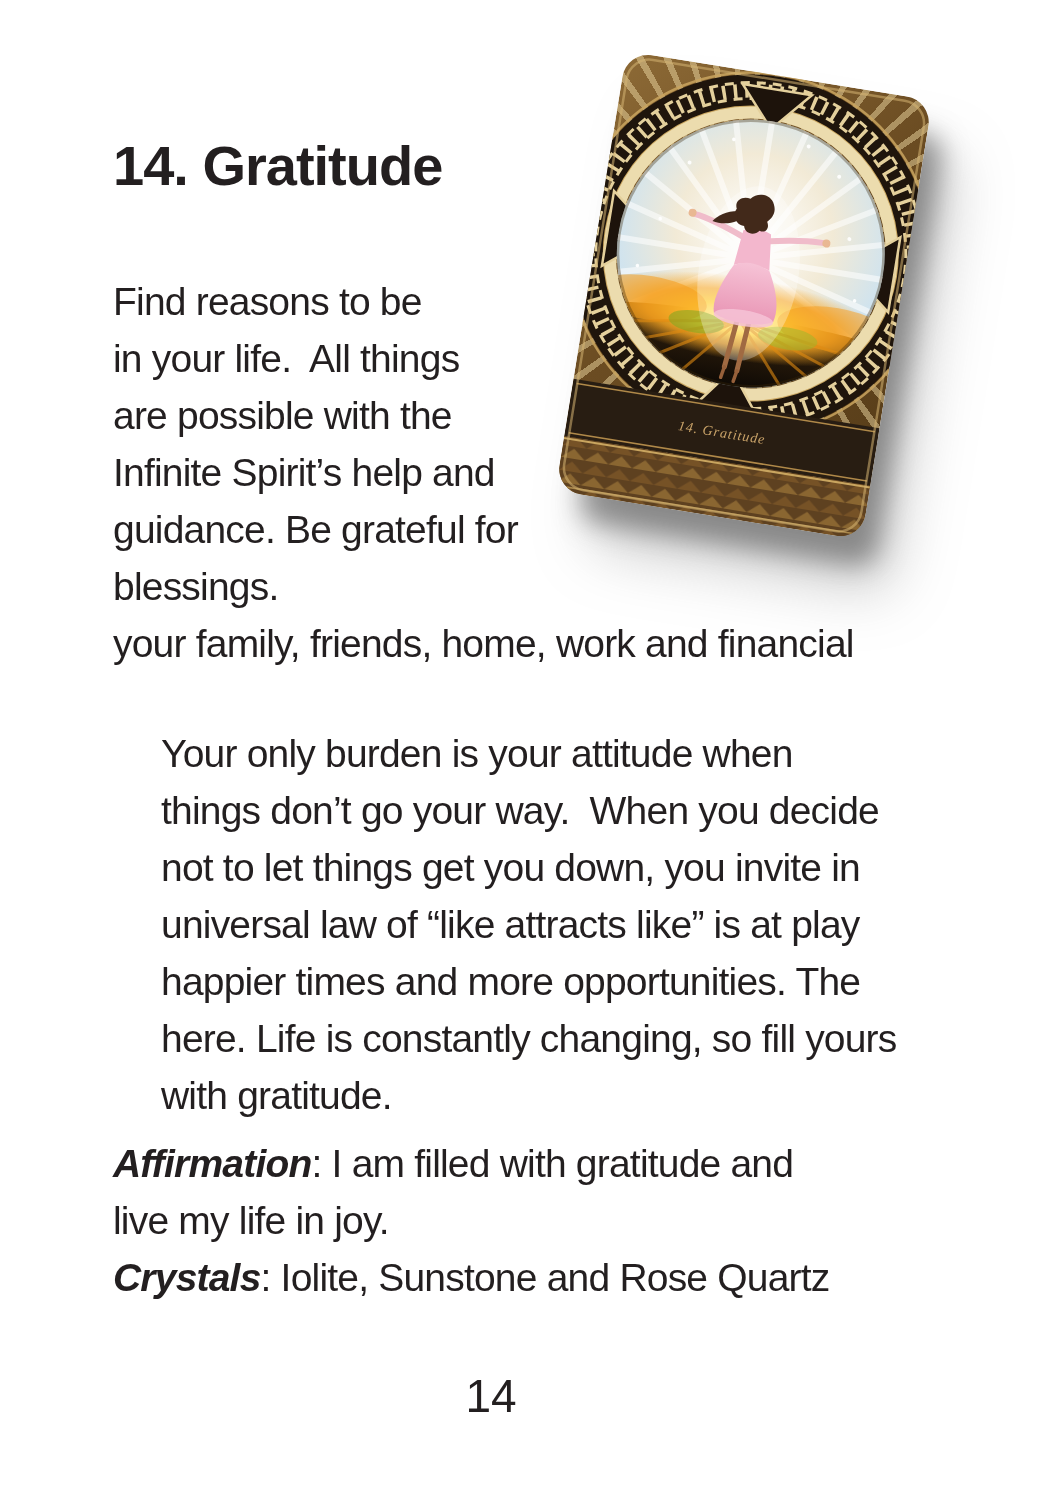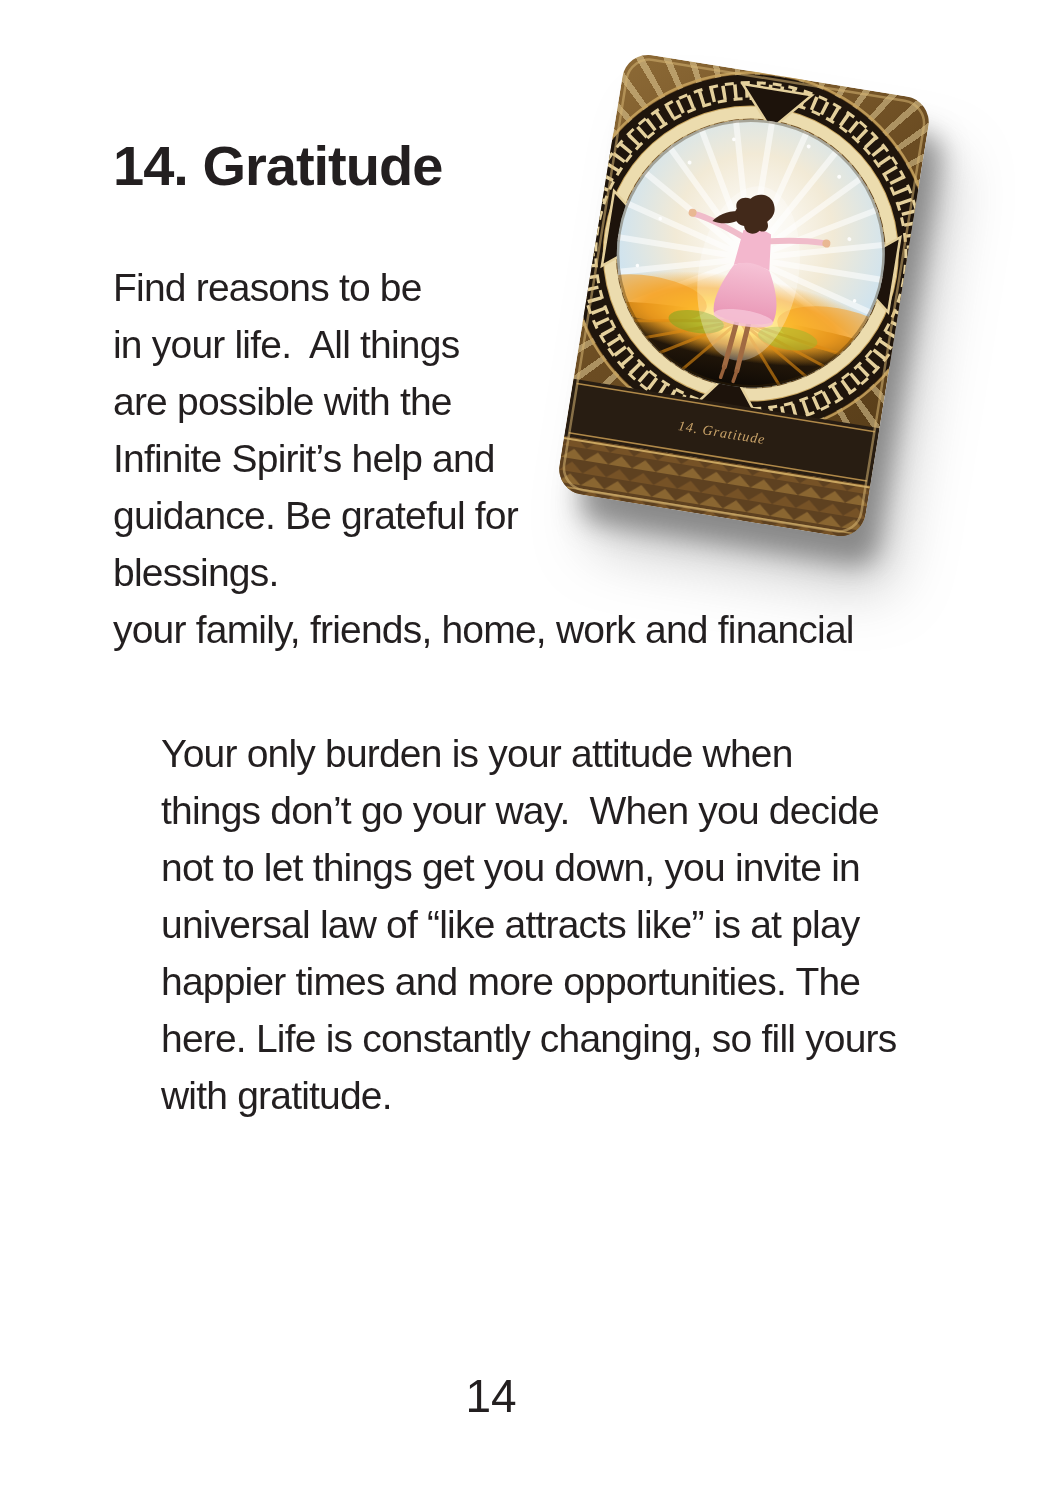--- a/index.html
+++ b/index.html
@@ -10,21 +10,21 @@
   }
   .content{position:relative;width:956px;height:1500px;}
   
   .page-title{
     position:absolute;left:113px;top:133px;
     font-size:56px;font-weight:bold;letter-spacing:-1px;line-height:66px;
     white-space:pre;
   }
   .para{position:absolute;left:113px;font-size:39px;letter-spacing:-0.8px;line-height:57px;}
   .para div{white-space:pre;}
-  #para1{top:259px;}
+  #para1{top:273px;}
   #para2{top:725px;margin-left:48px;}
   #para3{top:1135px;}
   .lead{font-weight:bold;font-style:italic;}
   .page-number{
     position:absolute;left:441px;top:1360px;width:100px;
     font-size:46px;line-height:50px;text-align:center;white-space:pre;margin-top:11px;
   }
   
   .card{
     position:absolute;left:589px;top:73px;width:310px;height:445px;
@@ -64,20 +64,25 @@
   <div class="para" id="para2">
     <div>Your only burden is your attitude when</div>
     <div>things don’t go your way.  When you decide</div>
     <div>not to let things get you down, you invite in</div>
     <div>universal law of “like attracts like” is at play</div>
     <div>happier times and more opportunities. The</div>
     <div>here. Life is constantly changing, so fill yours</div>
     <div>with gratitude.</div>
   </div>
 
+  <div class="para" id="para3">
+    <div><span class="lead">Affirmation</span><span>: I am filled with gratitude and</span></div>
+    <div>live my life in joy.</div>
+    <div><span class="lead">Crystals</span><span>: Iolite, Sunstone and Rose Quartz</span></div>
+  </div>
 
   <div class="page-number">14</div>
 
   <div class="card">
     <div class="card-bg"></div>
     <svg viewBox="0 0 310 445" width="310" height="445">
       <defs>
         <clipPath id="cardClip">
             <rect x="0" y="0" width="310" height="445" rx="26" ry="26"></rect>
           </clipPath>

